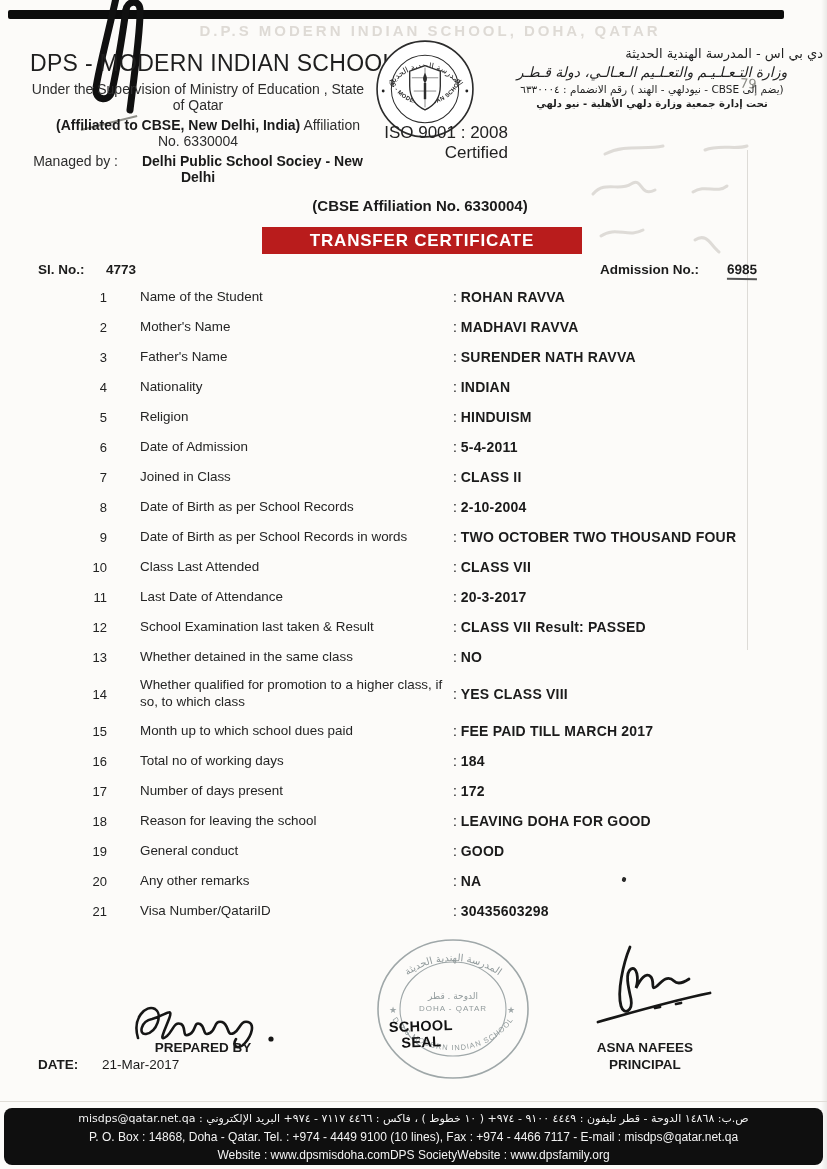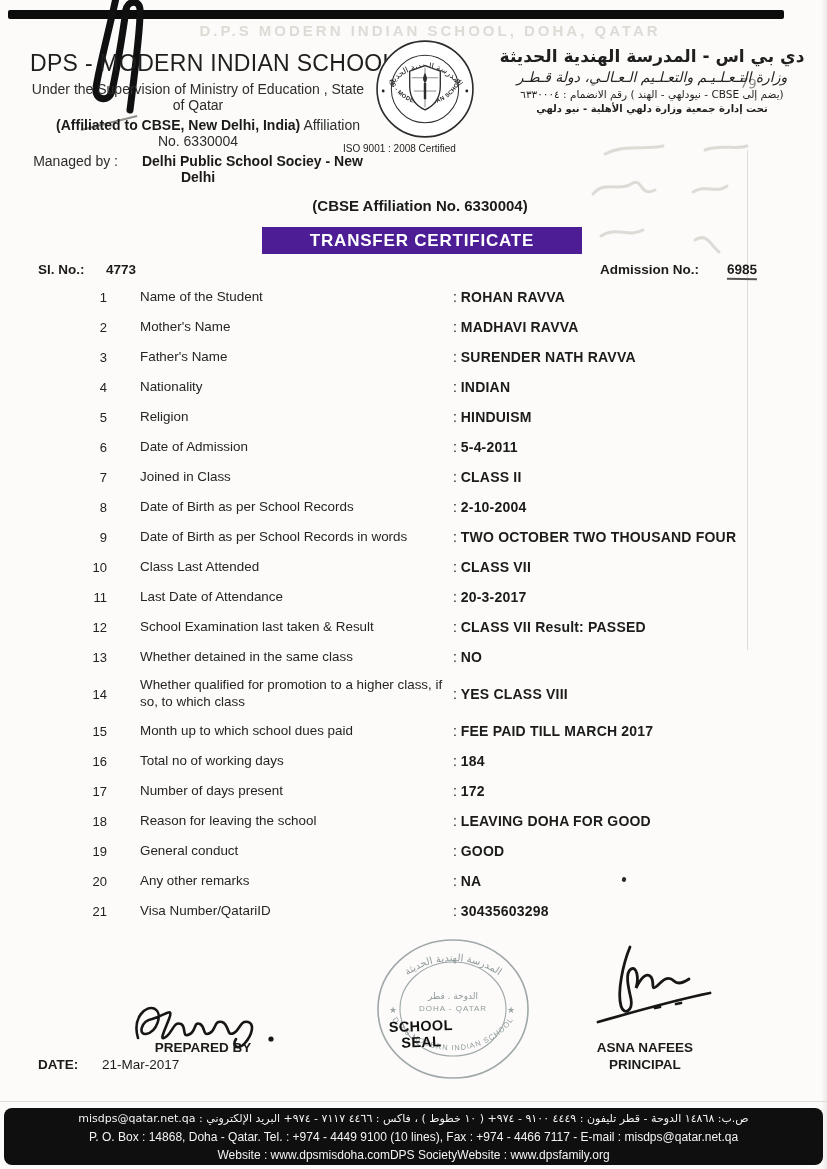--- a/index.html
+++ b/index.html
@@ -21,31 +21,31 @@
   .ghost-squiggles{left:585px;top:140px;}
   .na-dot{left:622px;top:877px;width:4px;height:5px;background:#2a2a2a;border-radius:2px;transform:rotate(20deg);}
   .scan-line-bottom{left:0;top:1101px;width:827px;height:1px;background:#e0ddd7;}
 
   
   .hdr-left{left:30px;top:50px;width:336px;text-align:center;}
   .school-name{font-size:23px;letter-spacing:.3px;color:#1e1e1e;white-space:nowrap;}
   .hdr-sub{font-size:14px;color:#2d2d2d;margin-top:4px;}
   .hdr-sub b{color:#1a1a1a;padding-left:20px;}
   .logo-wrap{left:374px;top:37px;width:102px;height:104px;}
-  .iso-line{left:343px;top:143px;width:165px;text-align:left;font-size:10px;color:#222;}
+  .iso-line{left:343px;top:123px;width:165px;text-align:right;font-size:17px;color:#222;}
   .hdr-right{right:4px;top:46px;width:342px;direction:rtl;text-align:center;
     font-family:"DejaVu Sans",sans-serif;color:#1f1f1f;}
-  .ar1{font-size:17px;font-weight:bold;}
+  .ar1{font-size:13px;font-weight:normal;text-align:right;}
   .ar2{font-size:14px;margin-top:3px;font-style:italic;}
   .ar3{font-size:10.5px;margin-top:3px;}
   .ar4{font-size:10px;font-weight:bold;margin-top:3px;}
 
   
   .cbse-line{left:180px;top:197px;width:480px;text-align:center;font-size:15px;font-weight:bold;}
-  .title-bar{left:262px;top:227px;width:320px;height:27px;background:#4c1d95;color:#fff;
+  .title-bar{left:262px;top:227px;width:320px;height:27px;background:#b91c1c;color:#fff;
     display:flex;align-items:center;justify-content:center;font-size:17px;font-weight:bold;letter-spacing:.8px;}
   .slrow{left:0;top:262px;width:827px;height:18px;font-size:13.5px;font-weight:bold;}
   .sl-label{position:absolute;left:38px;}
   .sl-value{position:absolute;left:106px;}
   .adm-label{position:absolute;left:600px;}
   .adm-value{position:absolute;left:727px;padding-bottom:1px;border-bottom:2px solid #555;transform:rotate(.5deg);}
 
   
   .rows{left:38px;top:282px;width:760px;}
   .cert-row{display:flex;align-items:center;height:30px;}

